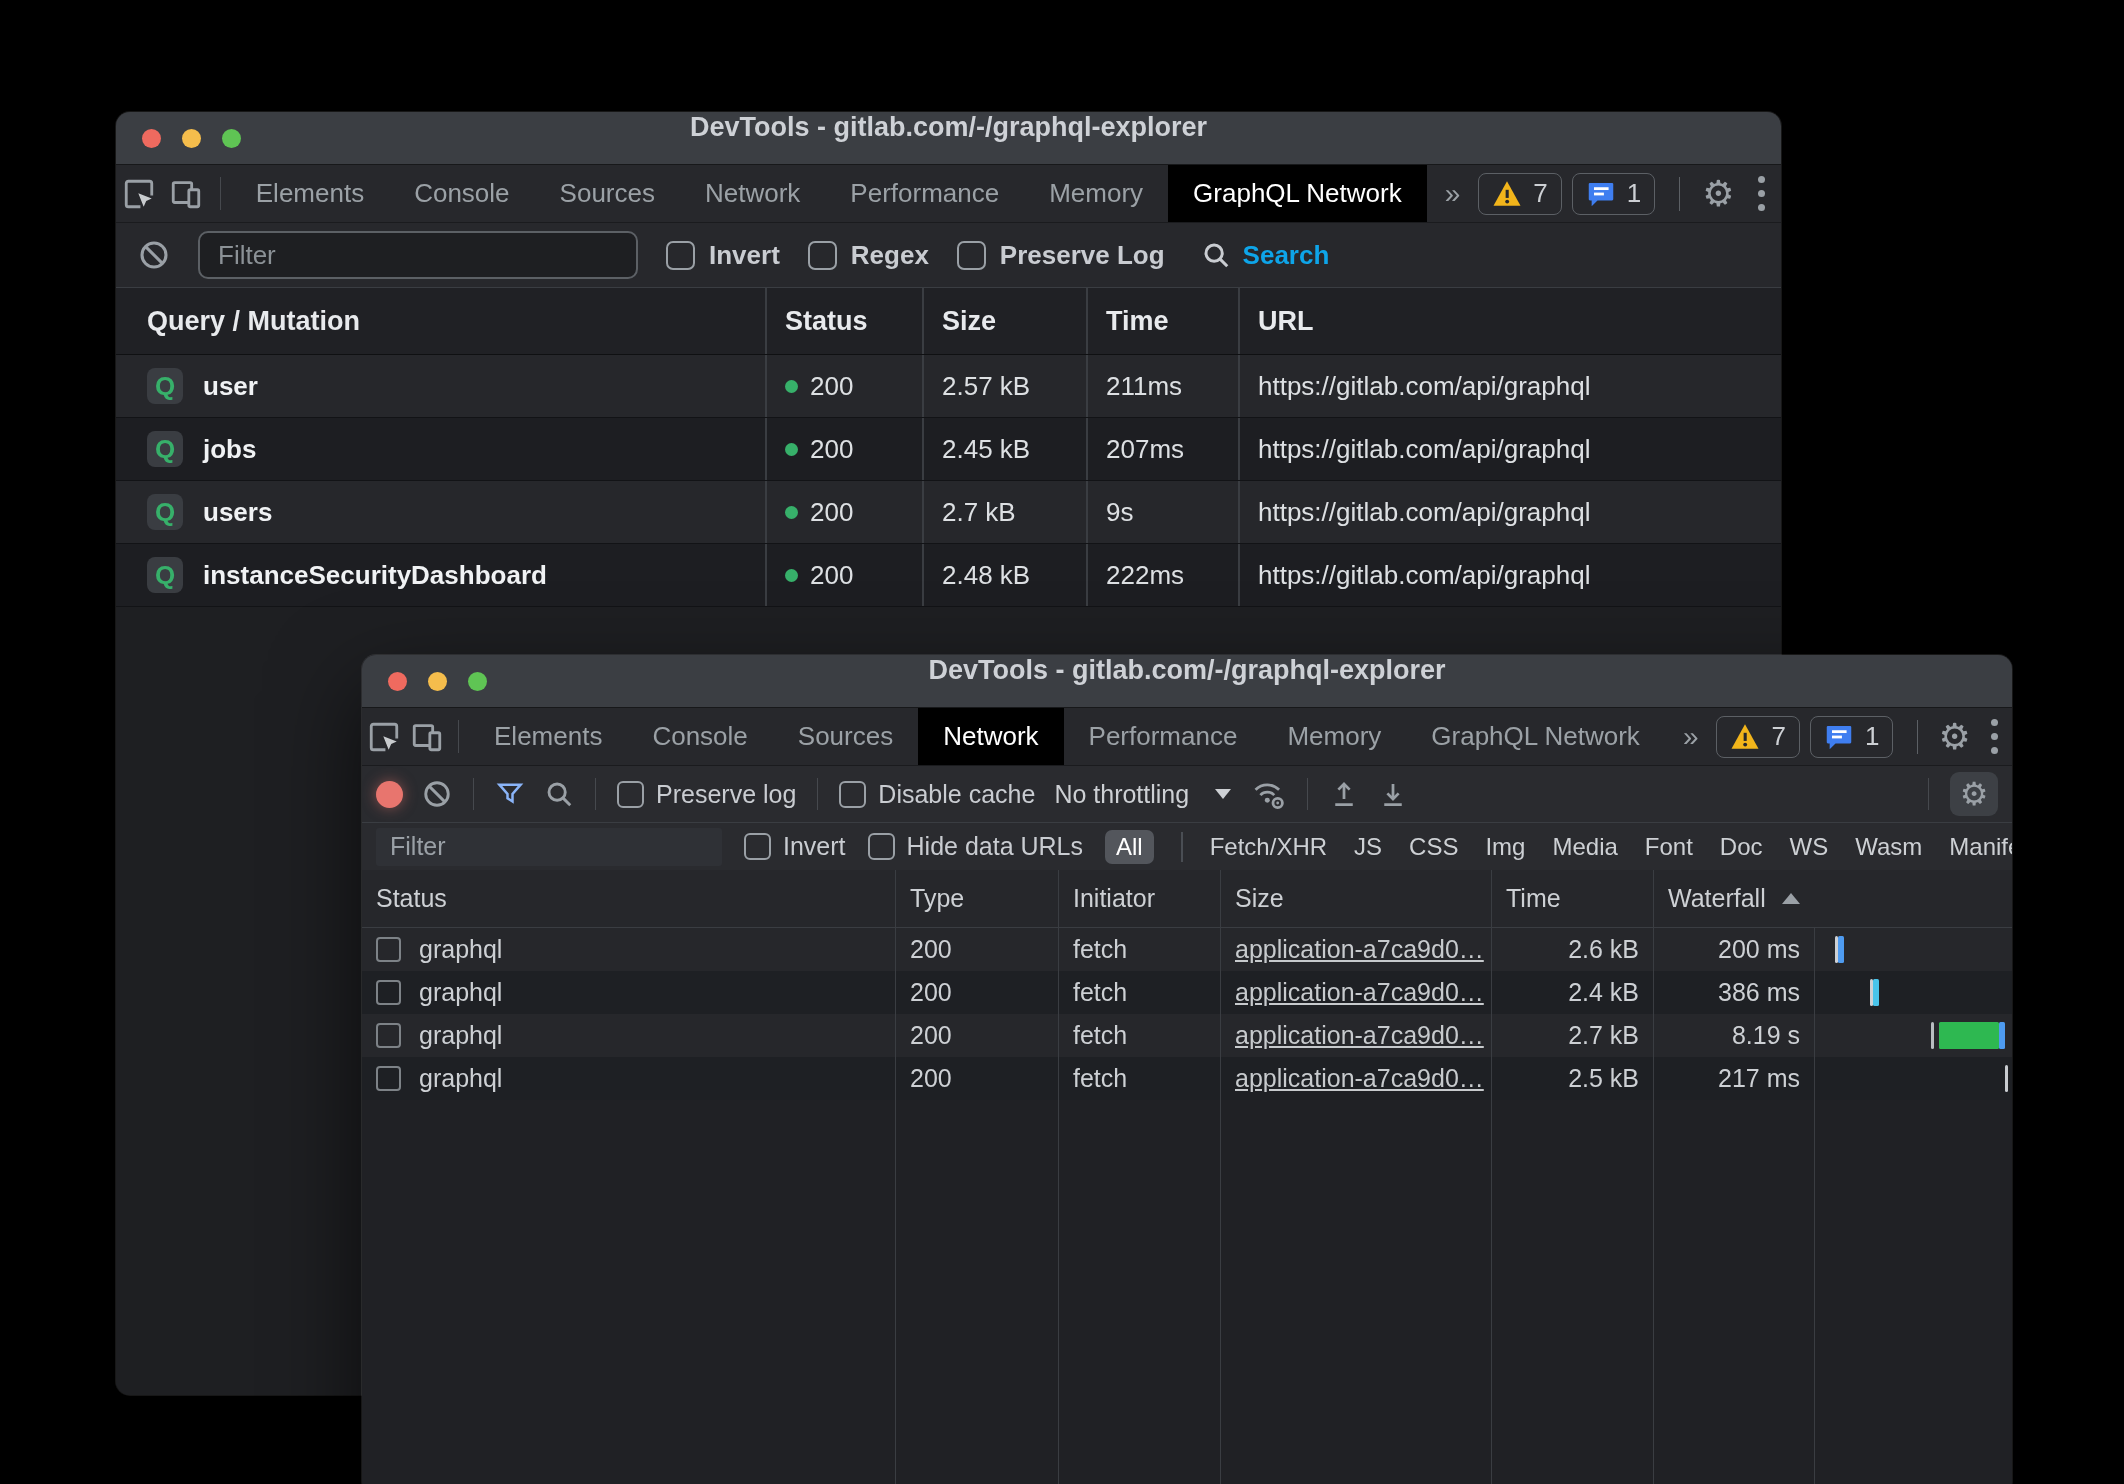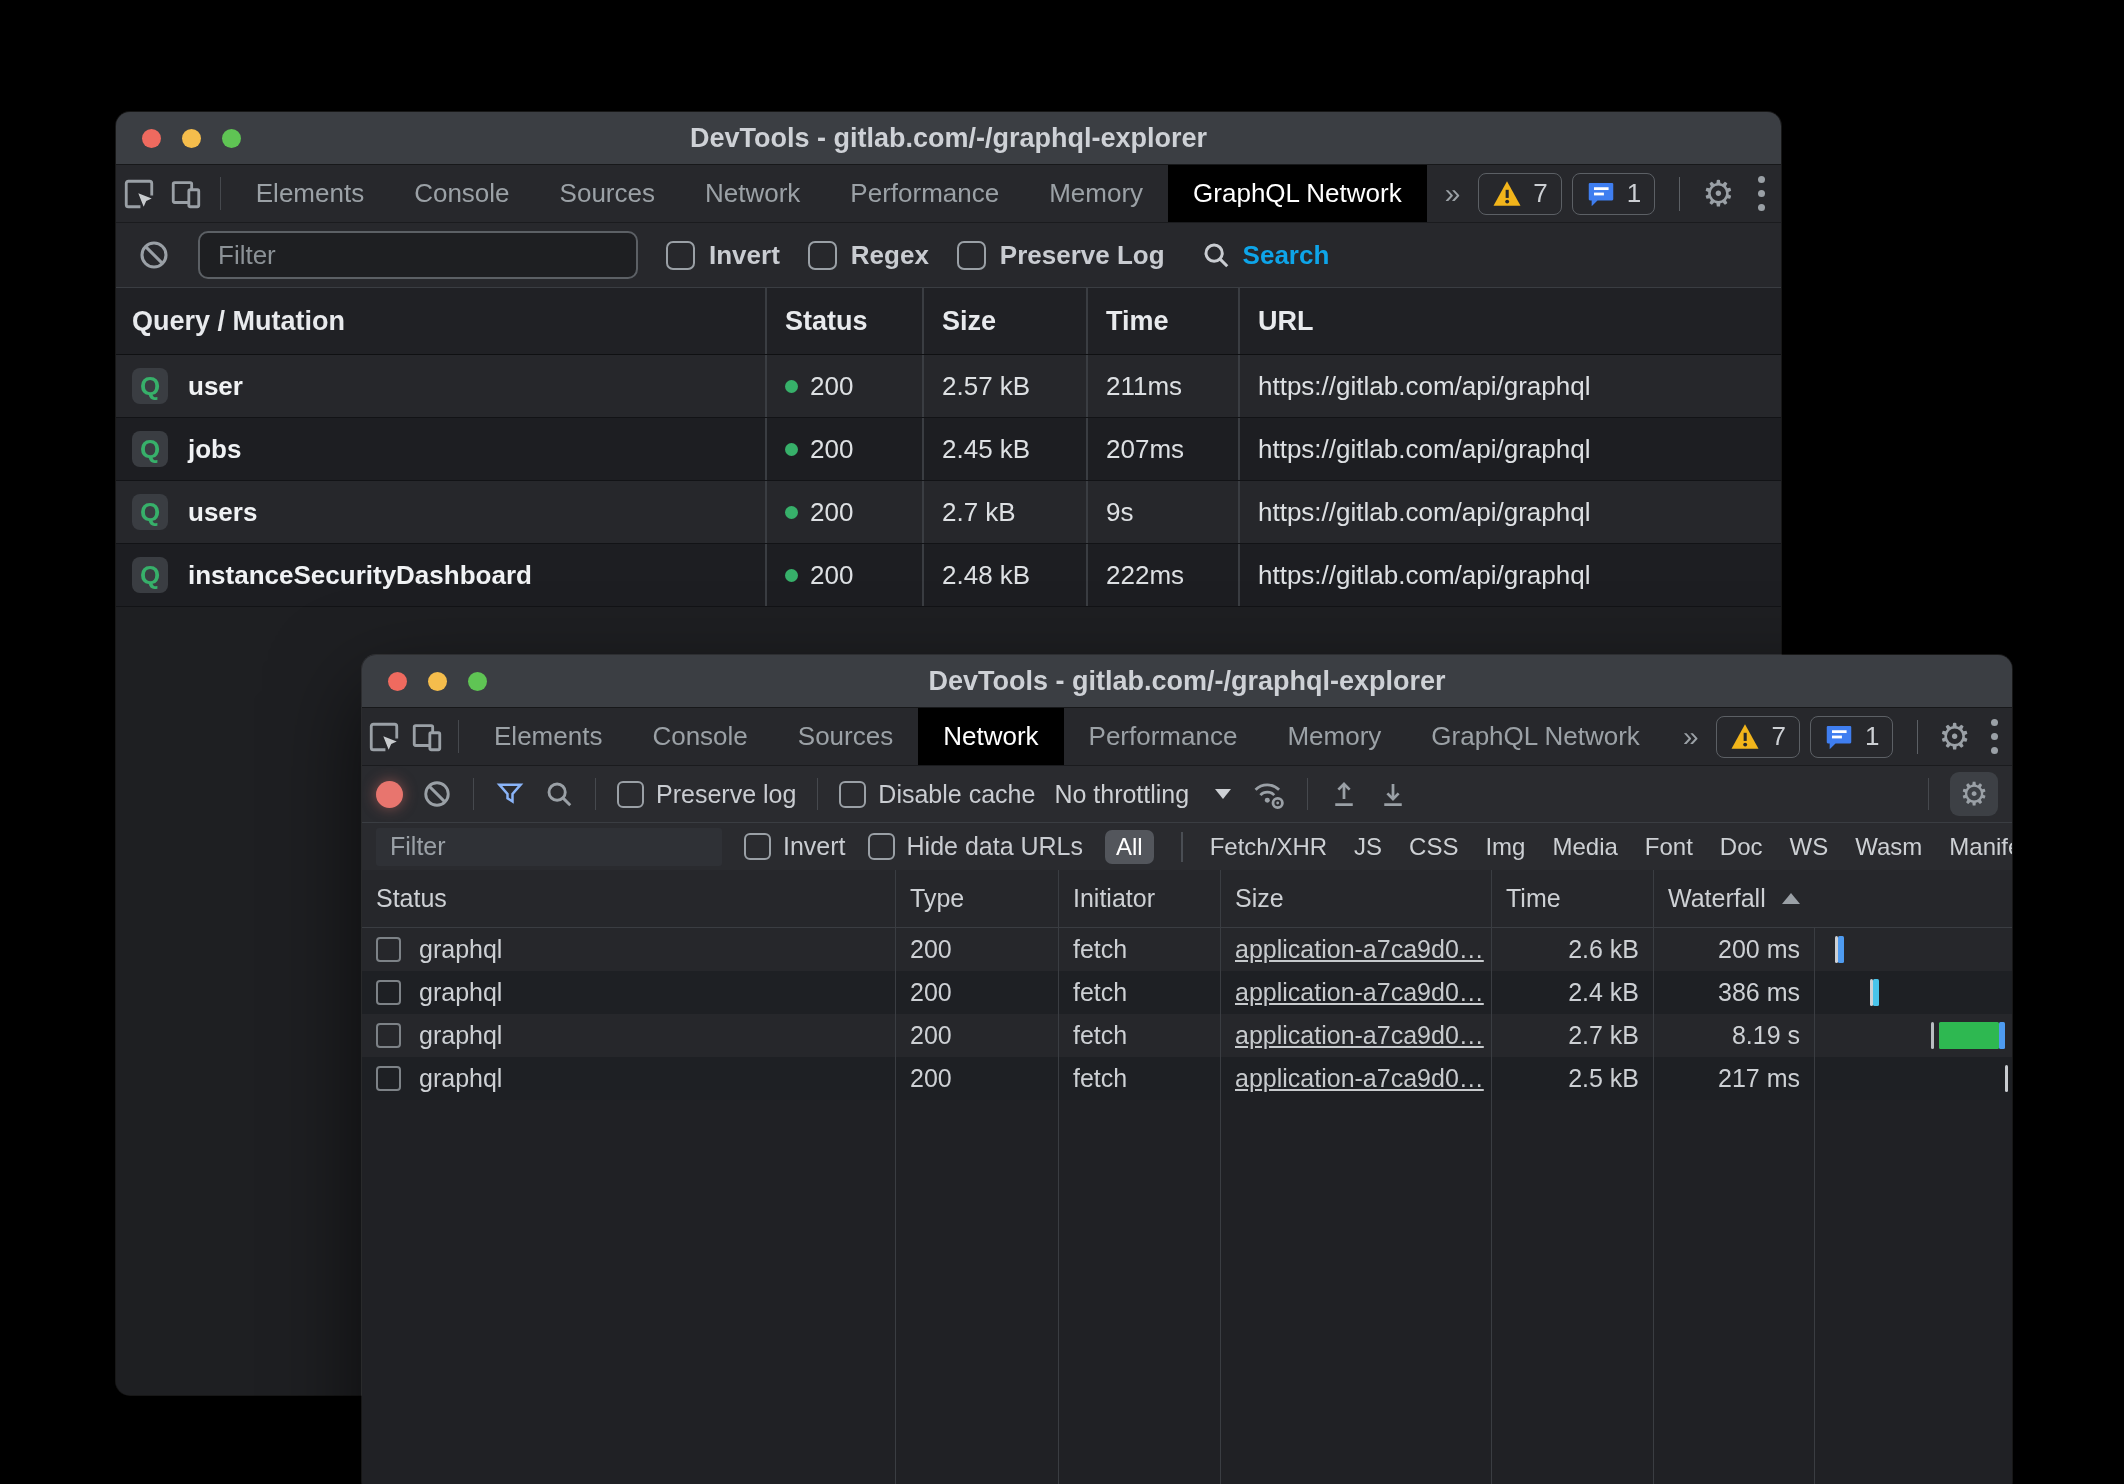--- a/index.html
+++ b/index.html
@@ -3,21 +3,21 @@
 <meta charset="utf-8">
 <style>
   html,body{margin:0;padding:0;}
   body{width:2124px;height:1484px;background:#000;overflow:hidden;position:relative;
        font-family:"Liberation Sans",sans-serif;-webkit-font-smoothing:antialiased;}
 
   .window{position:absolute;border-radius:14px;overflow:hidden;background:#202124;
           box-shadow:0 0 0 1px rgba(255,255,255,.09),0 34px 90px rgba(0,0,0,.65);}
 
   
-  .titlebar{height:52px;background:#3b3e43;display:flex;align-items:center;position:relative;
+  .titlebar{height:52px;background:#3b3e43;display:flex;align-items:flex-start;position:relative;
             border-bottom:1px solid #17181a;}
   .traffic{position:absolute;left:26px;top:0;bottom:0;display:flex;align-items:center;gap:21px;}
   .light{width:19px;height:19px;border-radius:50%;}
   .light.red{background:#ef6a5f;} .light.yellow{background:#f5bd4c;} .light.green{background:#5fc454;}
   .title{flex:1;text-align:center;color:#ced1d6;font-size:27px;font-weight:700;}
 
   
   .tabbar{height:57px;background:#27282c;display:flex;align-items:stretch;border-bottom:1px solid #1a1b1e;}
   .toolbtn{width:54px;display:flex;align-items:center;justify-content:center;}
   .vsep{width:1px;background:#46494e;margin:12px 10px;}
@@ -49,21 +49,21 @@
   .gql-filter-input::placeholder{color:#8b9196;}
   .searchgrp{display:flex;align-items:center;gap:12px;color:#0ea5e9;font-size:26px;font-weight:700;margin-left:8px;}
 
   .gql-grid{display:grid;grid-template-columns:649px 157px 164px 152px 1fr;}
   .gql-grid .cell{display:flex;align-items:center;overflow:hidden;white-space:nowrap;}
   .gql-grid .cell + .cell{border-left:2px solid #3a3d42;}
   .gql-header{height:66px;background:#202125;border-bottom:1px solid #0f1012;
               color:#e8eaed;font-weight:700;font-size:27px;}
   .gql-row{height:62px;font-size:26px;color:#dde0e3;border-bottom:1px solid #121316;}
   .gql-row.odd{background:#26272b;} .gql-row.even{background:#1d1e22;}
-  .padL{padding-left:16px;} .padS{padding-left:18px;}
+  .padL{padding-left:31px;} .padS{padding-left:18px;}
   .qbadge{width:36px;height:36px;border-radius:8px;background:#3a3d42;color:#37b06a;font-weight:700;
           font-size:26px;display:flex;align-items:center;justify-content:center;margin-right:20px;flex:none;}
   .qname{font-weight:700;color:#f0f2f4;}
   .dot{width:13px;height:13px;border-radius:50%;background:#37b06a;margin-right:12px;flex:none;}
   .gql-empty{flex:1;background:#1e1f22;}
 
   
   .net-toolbar{height:56px;background:#2a2b2f;display:flex;align-items:center;padding:0 14px;gap:19px;
                border-bottom:1px solid #3a3d42;}
   .recbtn{width:27px;height:27px;border-radius:50%;background:#e8756e;box-shadow:0 0 14px rgba(232,117,110,.5);flex:none;}

